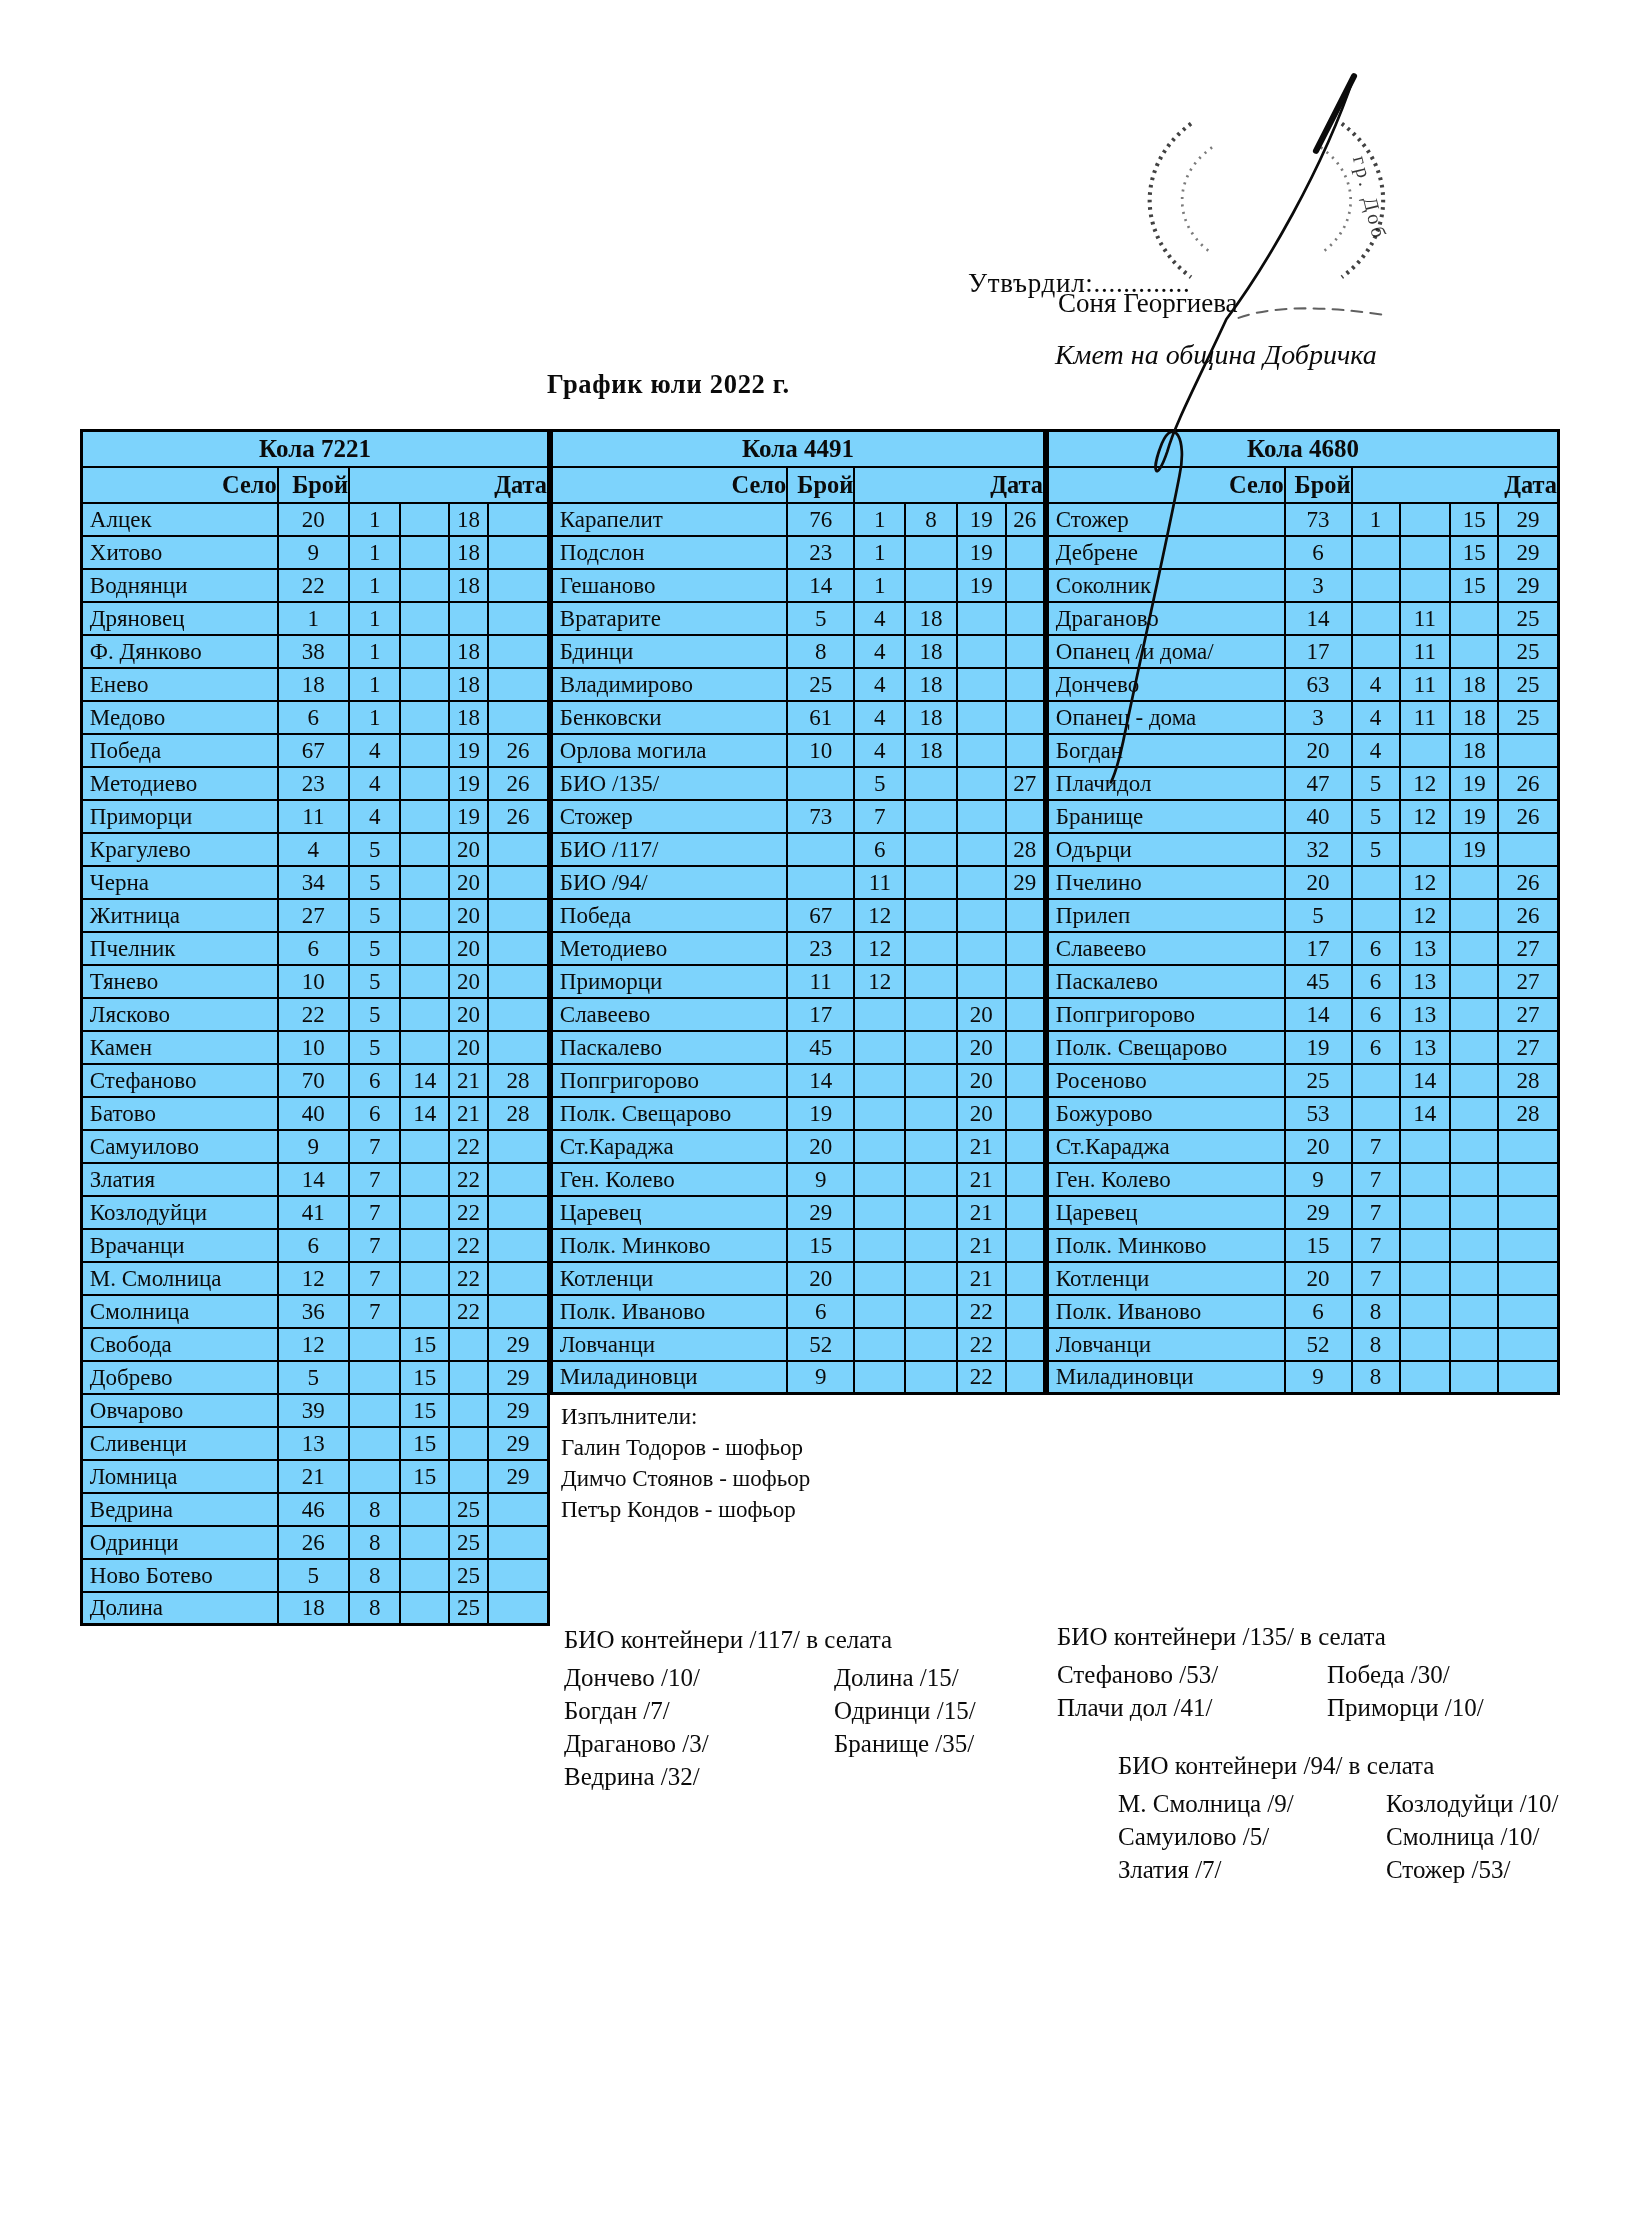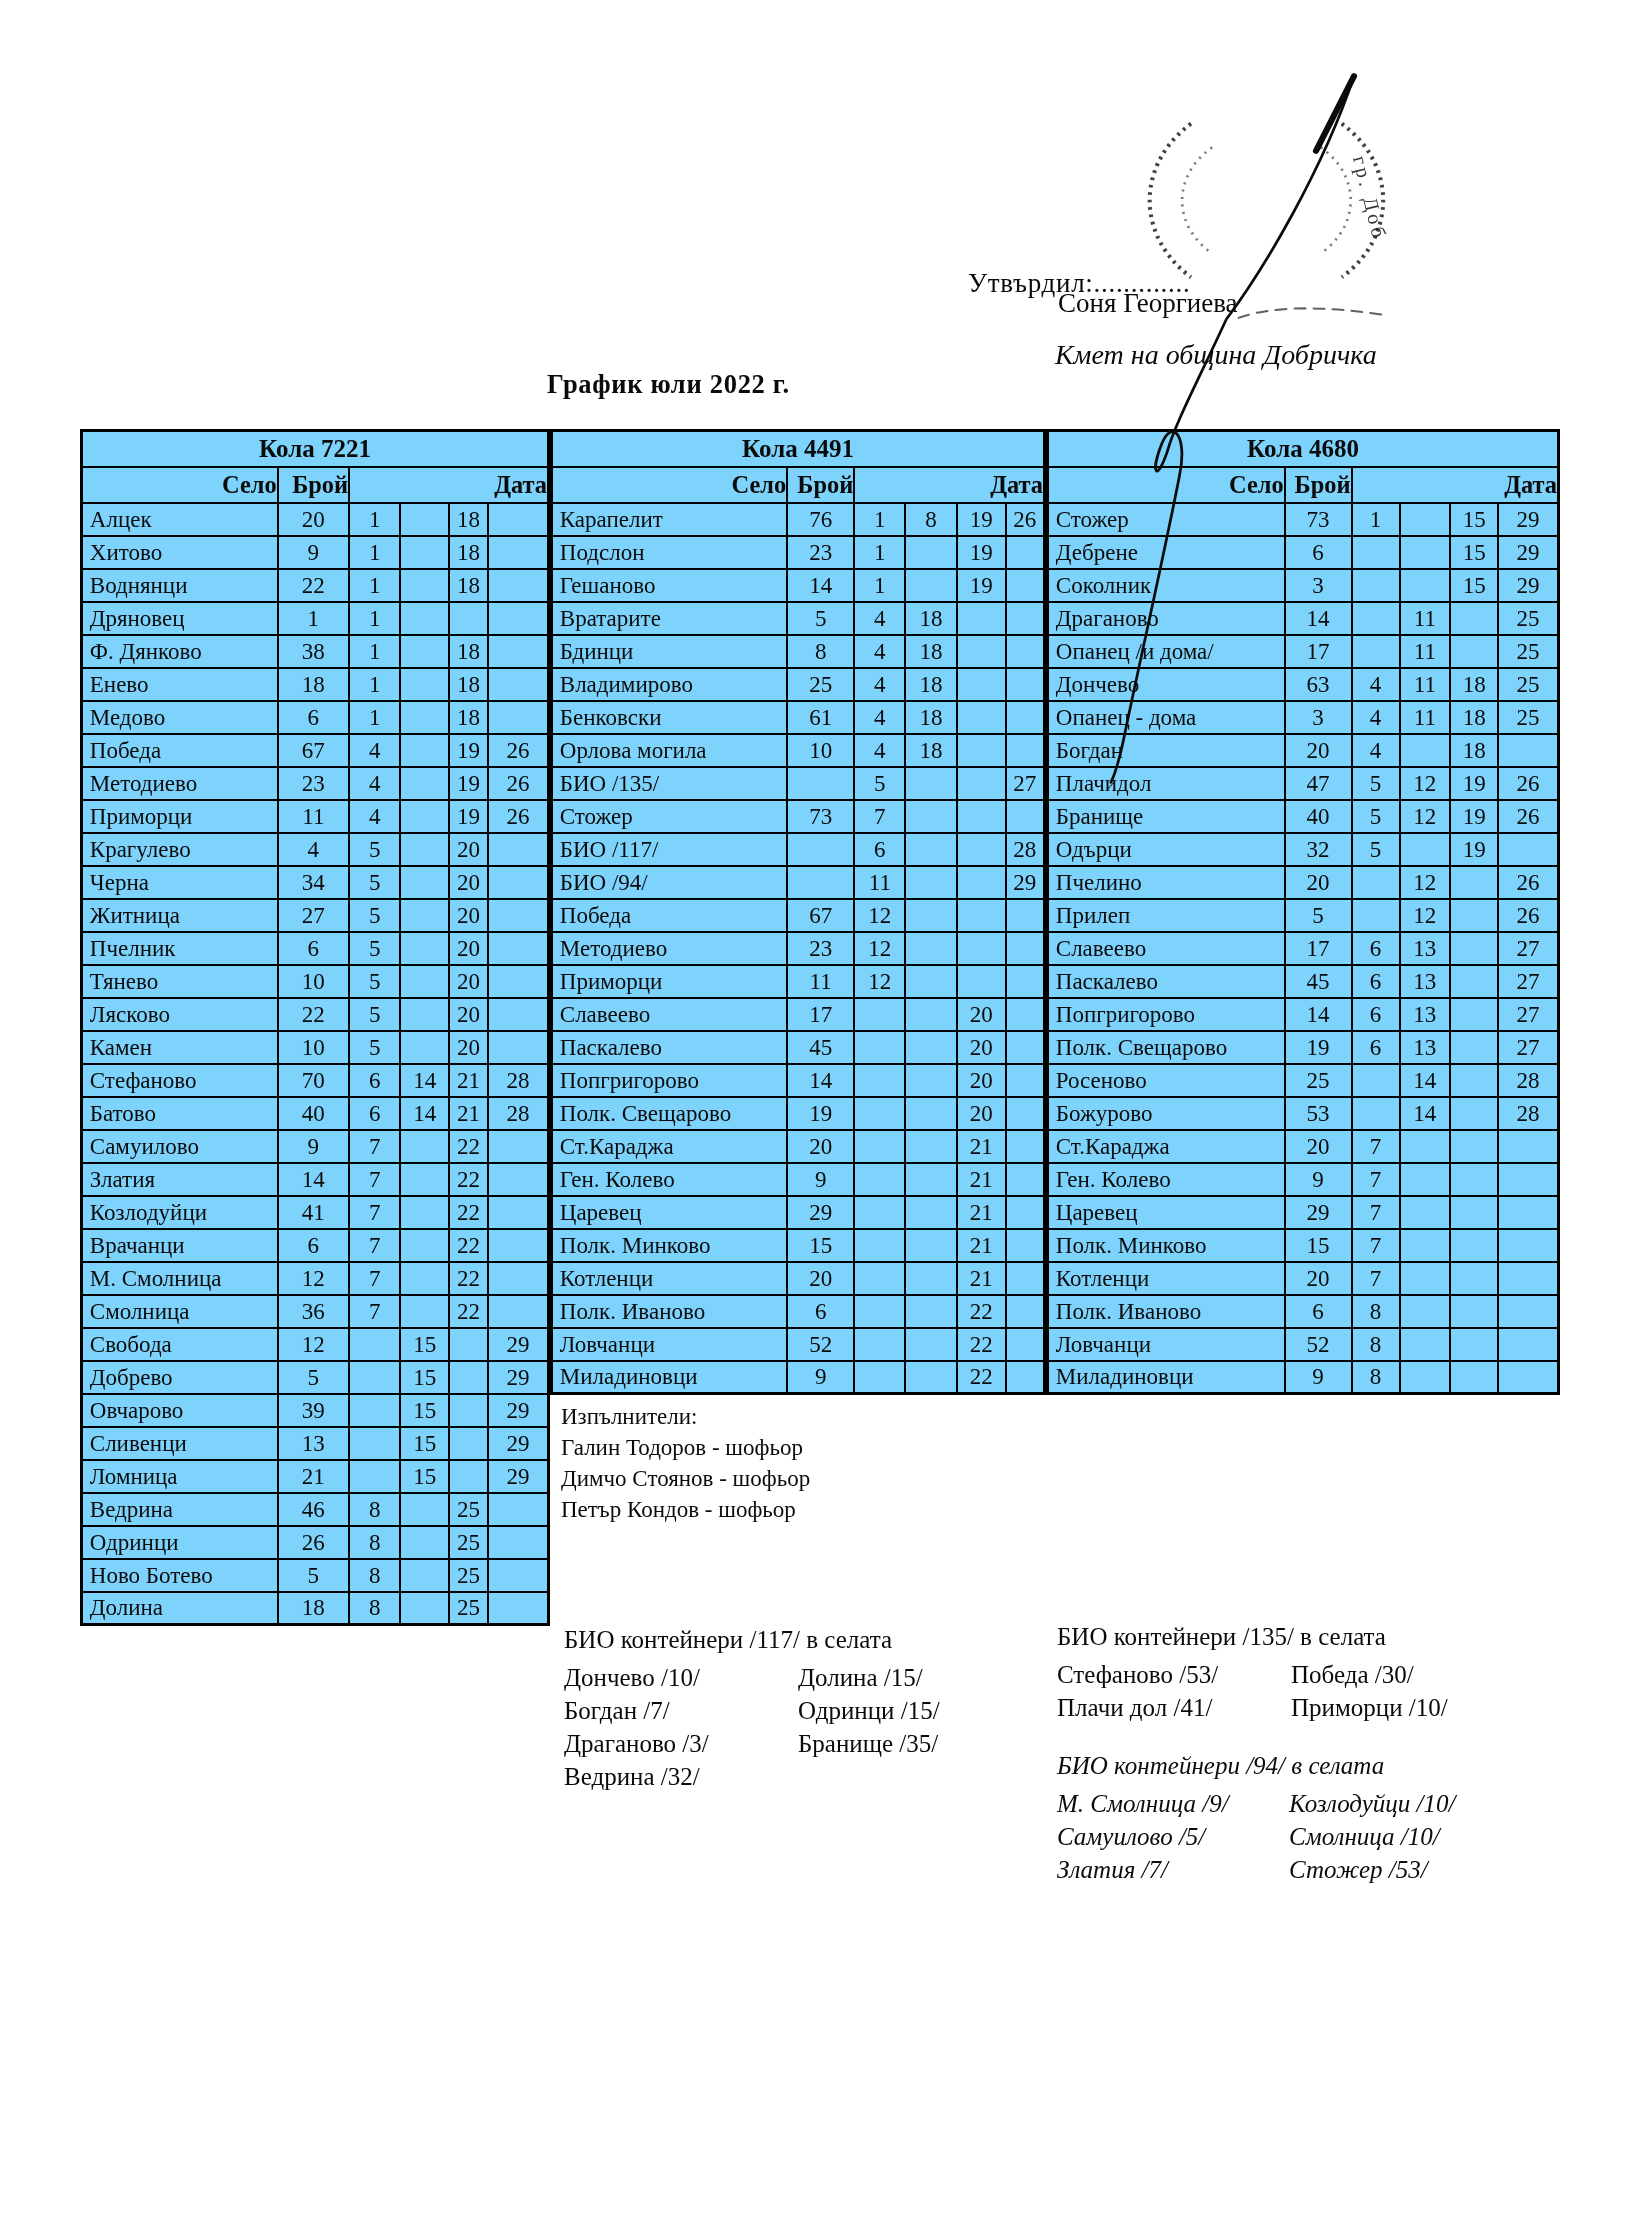--- a/index.html
+++ b/index.html
@@ -40,25 +40,25 @@
   .t2 col:nth-child(4){width:10.4%}.t2 col:nth-child(5){width:9.9%}.t2 col:nth-child(6){width:7.9%}
   .t3 col:nth-child(1){width:46.4%}.t3 col:nth-child(2){width:13.1%}.t3 col:nth-child(3){width:9.4%}
   .t3 col:nth-child(4){width:9.9%}.t3 col:nth-child(5){width:9.4%}.t3 col:nth-child(6){width:11.8%}
 
   
   .executors { position:absolute; left:561px; top:1401px; font-size:23px; line-height:31px; z-index:2; }
 
   
   .bio { position:absolute; font-size:25px; z-index:2; }
   .bio .heading { line-height:34px; margin-bottom:4.1px; }
-  .bio .cols { display:flex; }
+  .bio .cols { display:flex;gap:36px; }
   .bio .col { line-height:33px; }
   .bio-1 { left:564px;  top:1623px; }
   .bio-2 { left:1057px; top:1620px; }
-  .bio-3 { left:1057px; top:1749px;font-style:italic; }
+  .bio-3 { left:1118px; top:1749px; }
   .bio-1 .col1 { width:234px; }
   .bio-2 .col1 { width:234px; }
   .bio-3 .col1 { width:232px; }
 </style>
 </head>
 <body>
 
 <div class="page">
 
   <svg class="overlay" width="1646" height="2239" viewBox="0 0 2424 3297">

